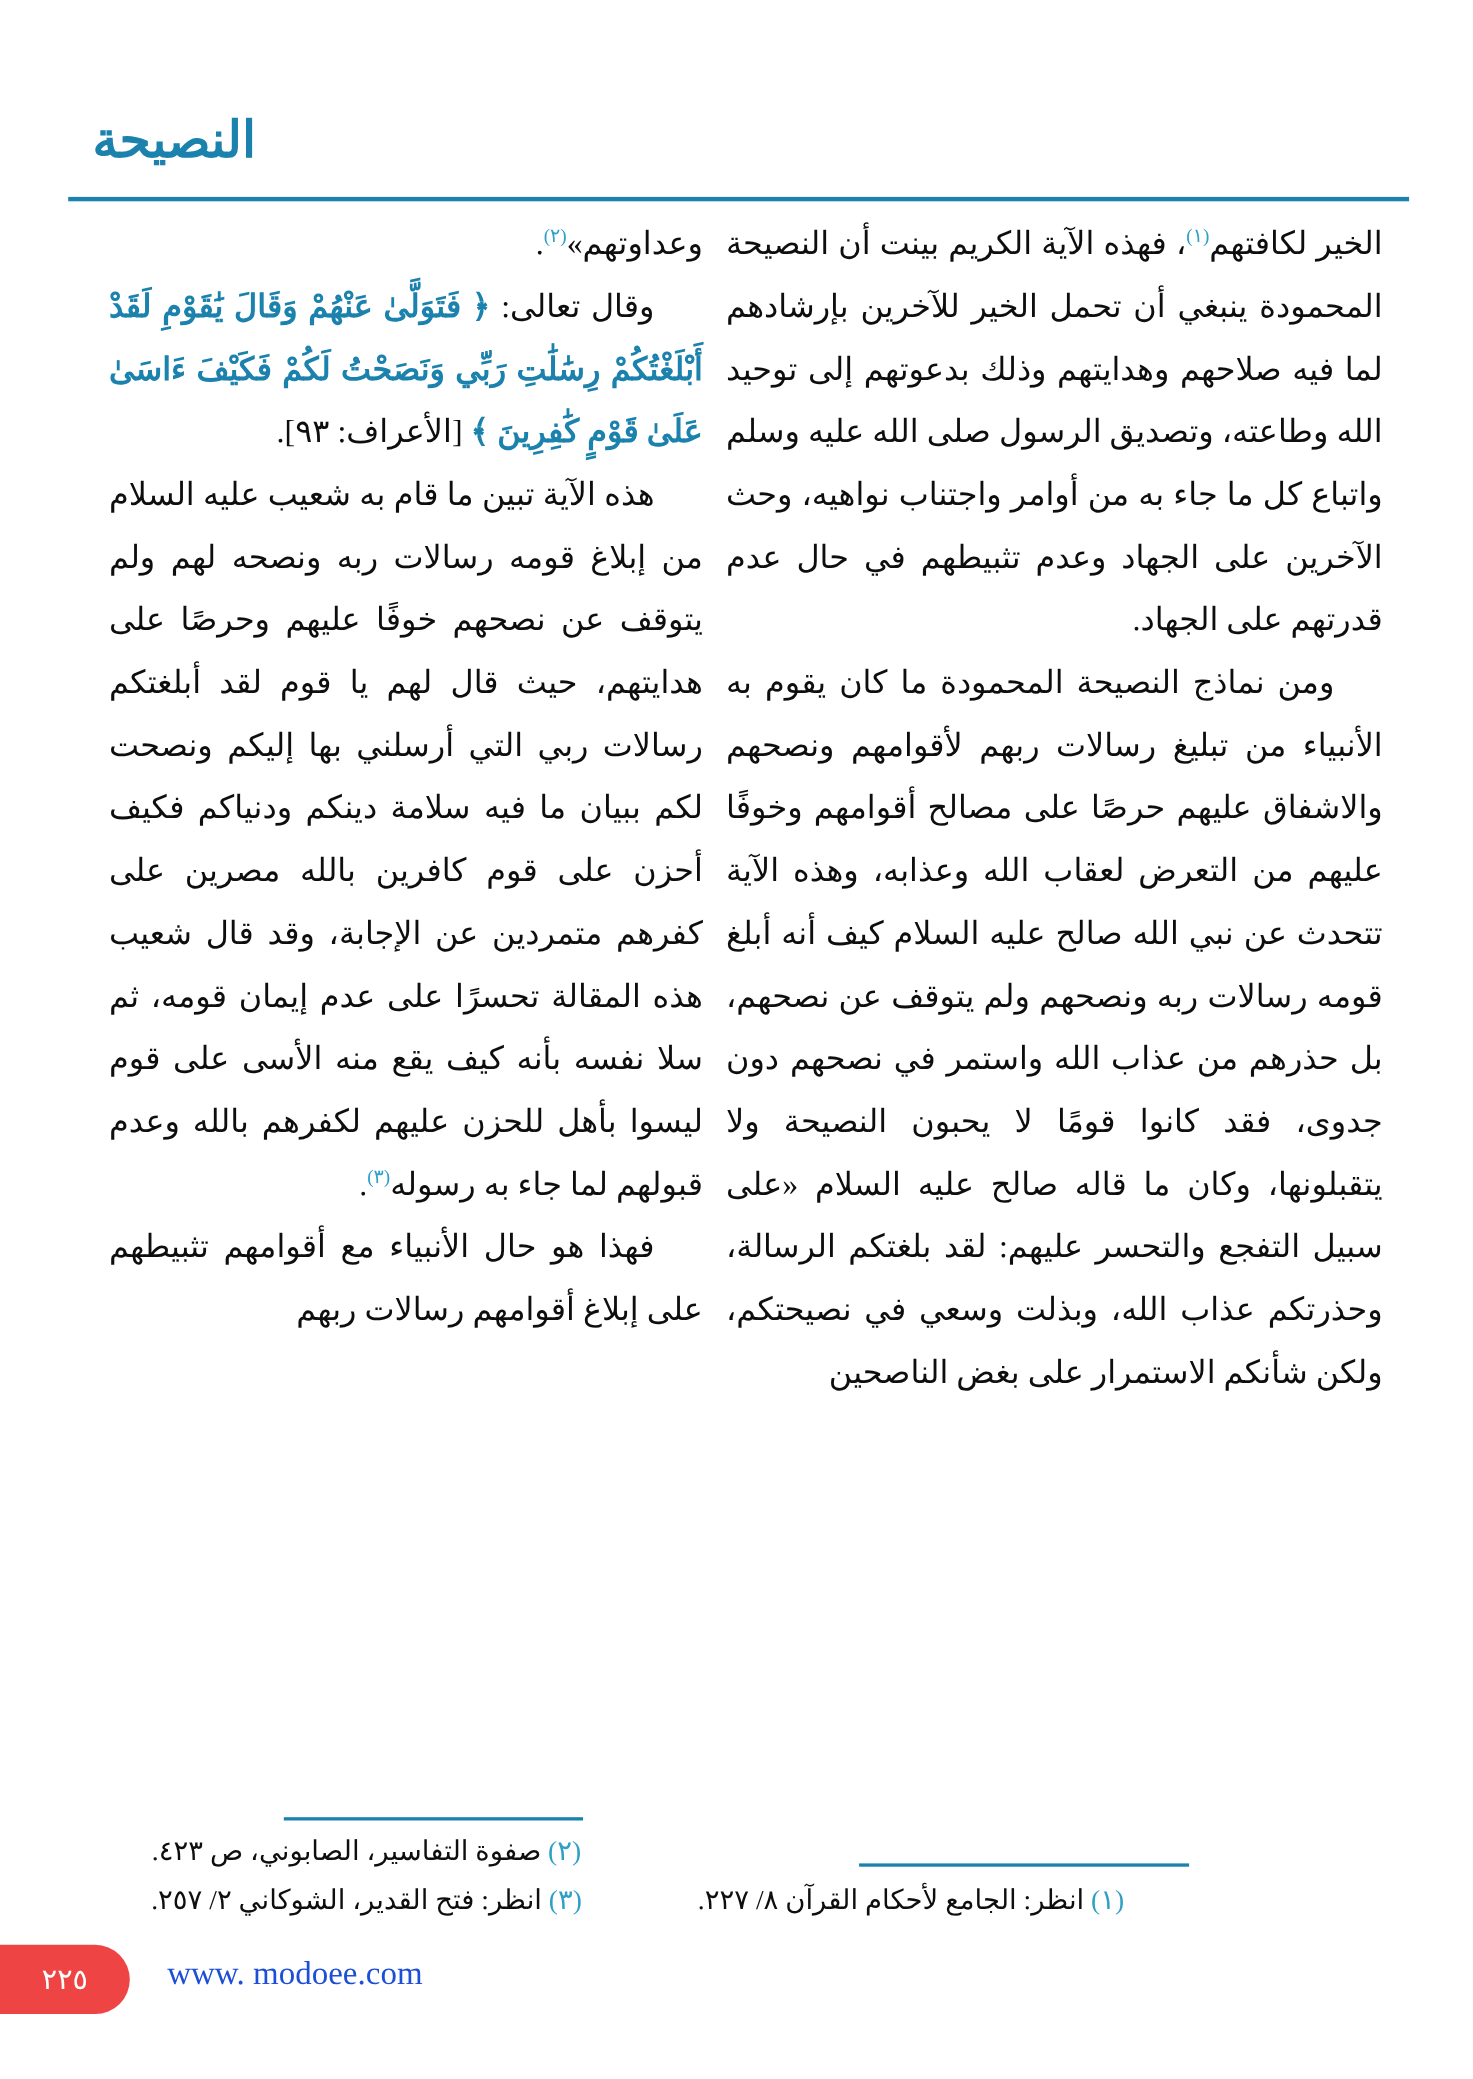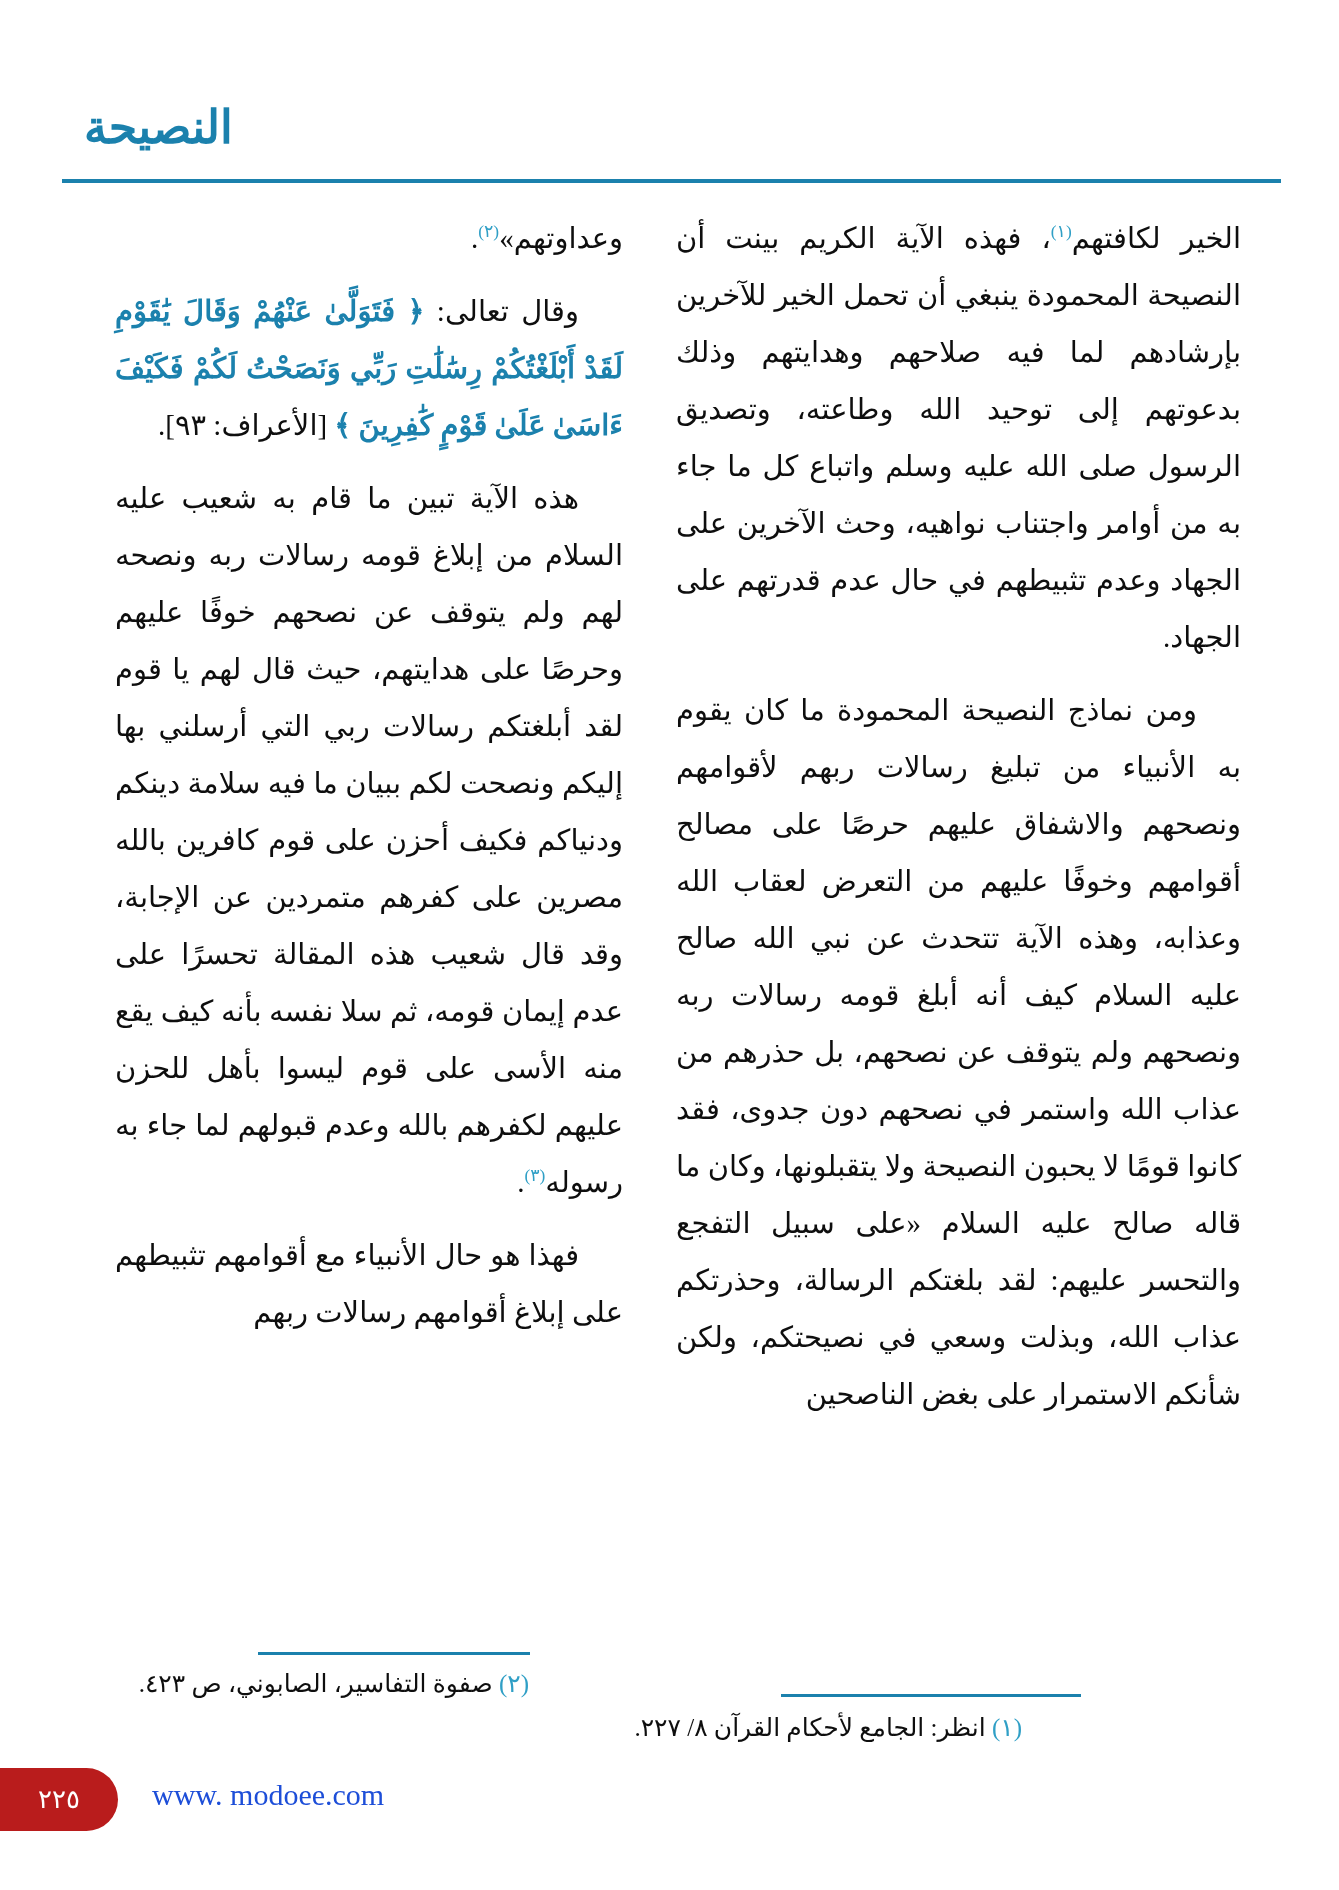--- a/index.html
+++ b/index.html
@@ -26,21 +26,21 @@
 
   
   .col{
     position:absolute;top:194px;
     font-size:29px;line-height:57px;
     text-align:justify;text-justify:inter-word;
     direction:rtl;
   }
   .col-right{right:82px;width:597px;}
   .col-left{right:700px;width:540px;}
-  .para{margin:16px;text-indent:44px;}
+  .para{margin:0;text-indent:44px;}
   .para.no-indent{text-indent:0;}
   .quran{color:#1b81ad;font-weight:bold;}
   .ref{color:#0e0e0e;}
   .fnref{
     color:#2f9fc6;font-size:0.60em;
     vertical-align:super;line-height:0;
   }
 
   
   .sep{position:absolute;height:3px;background:#1b81ad;}
@@ -51,21 +51,21 @@
     direction:rtl;white-space:nowrap;text-align:center;
   }
   .fn-right{top:1706px;right:317px;}
   .fn-left{top:1662px;right:810px;}
   .fnmark{color:#2f9fc6;}
 
   
   .page-tab{
     position:absolute;top:1768px;left:0;
     width:118px;height:63px;
-    background:#b91c1c;
+    background:#ef4444;
     border-radius:0 34px 34px 0;
     display:flex;align-items:center;justify-content:center;
   }
   .page-tab span{
     color:#ffffff;font-size:26px;letter-spacing:9px;
     direction:rtl;
   }
   .website{
     position:absolute;top:1778px;left:152px;
     color:#1d4ed8;font-size:30px;direction:ltr;
@@ -104,20 +104,24 @@
 
   <div class="fn fn-right">
     <span class="fnmark">(١)</span>
     <span>انظر: الجامع لأحكام القرآن ٨/ ٢٢٧.</span>
   </div>
   <div class="fn fn-left">
     <div class="fn-line">
       <span class="fnmark">(٢)</span>
       <span>صفوة التفاسير، الصابوني، ص ٤٢٣.</span>
     </div>
+    <div class="fn-line">
+      <span class="fnmark">(٣)</span>
+      <span>انظر: فتح القدير، الشوكاني ٢/ ٢٥٧.</span>
+    </div>
   </div>
 
   <div class="page-tab">
     <span>٢٢٥</span>
   </div>
   <div class="website">www. modoee.com</div>
 
 </div>
 
 </body></html>

